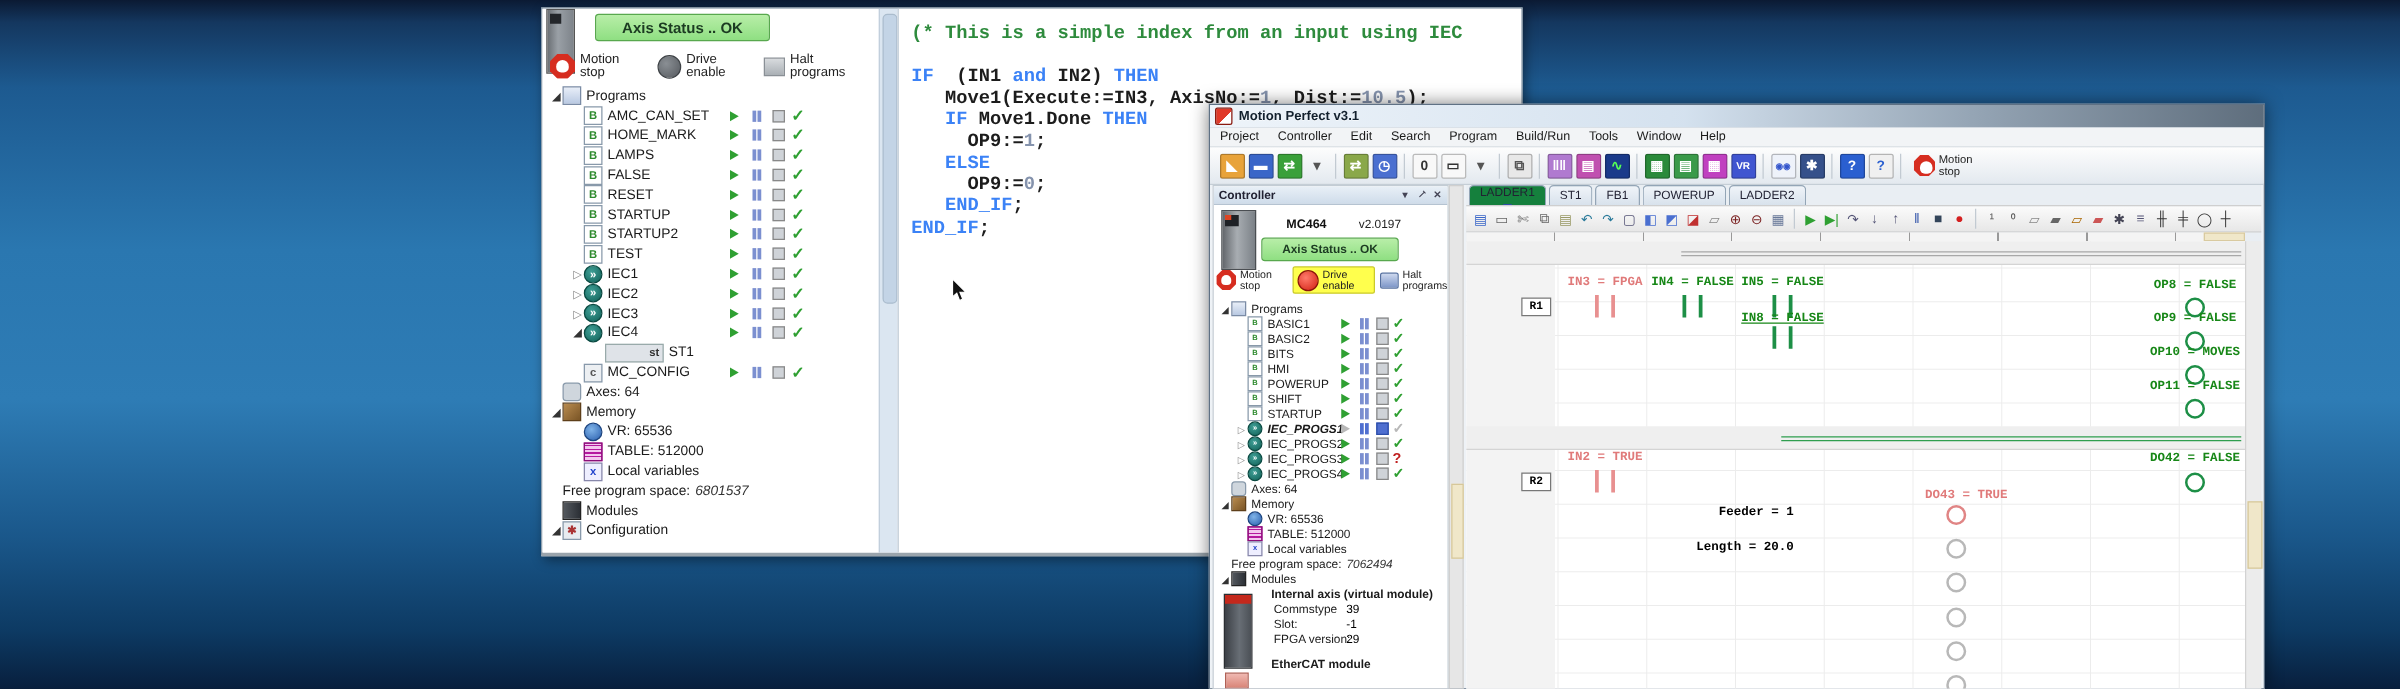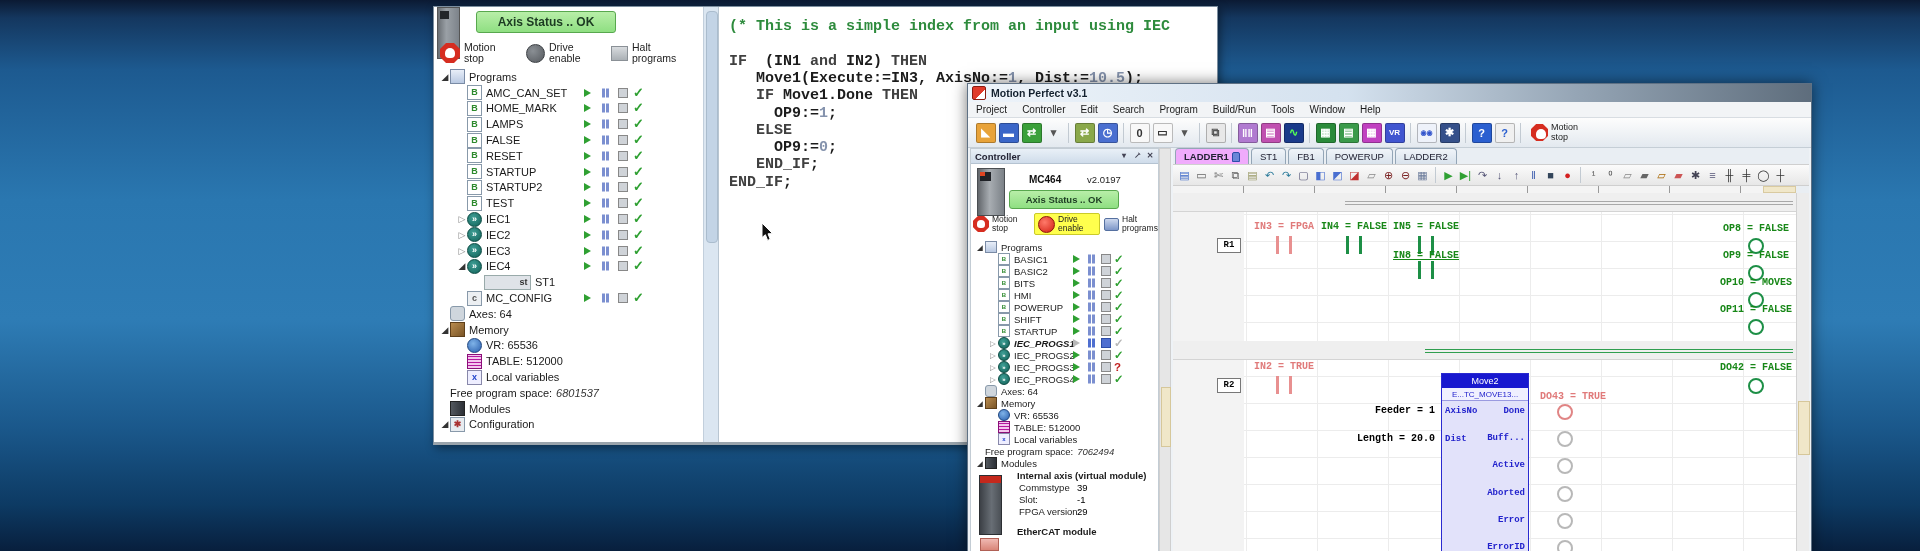--- a/index.html
+++ b/index.html
@@ -51,21 +51,21 @@
   .ic-gear{background:#eceff2;color:#555;}
   .ic-axes{background:#cfd6dd;color:#445;border-radius:3px;}
   .ic-mem{background:linear-gradient(135deg,#b98c50,#7a5526);border-color:#5e3f1a;}
   .ic-vr{border-radius:50%;background:radial-gradient(circle at 40% 35%,#7fb3e8,#2a5fae);border-color:#1c447f;color:#ffd2e8;}
   .ic-table{background:repeating-linear-gradient(0deg,#f3c7ee 0 2px,#b5189f 2px 3px),#b5189f;border-color:#8a0f78;}
   .ic-loc{background:#eef;color:#2244cc;border-color:#88a;}
   .ic-mod{background:linear-gradient(90deg,#53585e,#2c3036);border-color:#222;}
   .ic-cfg{background:#e8ecf0;color:#a33;}
   
   .codeline{position:absolute;left:10px;white-space:pre;font-family:"Liberation Mono","DejaVu Sans Mono",monospace;font-size:15px;font-weight:bold;}
-  .tok-c{color:#2e8b3d;} .tok-k{color:#404040;} .tok-n{color:#8593ad;} .tok-p{color:#1c1c1c;}
+  .tok-c{color:#2e8b3d;} .tok-k{color:#3b82f6;} .tok-n{color:#8593ad;} .tok-p{color:#1c1c1c;}
   #cursor{position:absolute;left:42px;top:216px;}
   
   #rw{position:absolute;left:967px;top:83px;width:843px;height:468px;
       border:1px solid #5f7184;box-shadow:0 0 14px rgba(0,0,0,.55);
       background:#eef2f6;}
   #rw-title{position:absolute;left:0;top:0;width:100%;height:18px;
       background:linear-gradient(90deg,rgba(238,244,250,.97) 0%,rgba(210,224,238,.92) 45%,rgba(120,140,160,.75) 72%,rgba(58,76,94,.8) 100%);
       border-bottom:1px solid #9fb0c0;display:flex;align-items:center;}
   #rw-title .appico{width:12px;height:12px;margin:0 5px 0 4px;background:linear-gradient(135deg,#e03a2a 60%,#fff 60%);border:1px solid #8a1a10;border-radius:2px;}
   #rw-title .t{font-size:10.5px;font-weight:bold;color:#12202e;text-shadow:0 1px 0 rgba(255,255,255,.5);}
@@ -98,21 +98,21 @@
   #mod-img{position:absolute;left:8px;top:326px;width:21px;height:58px;background:linear-gradient(90deg,#3c4046,#686e75 55%,#4b5056);border:1px solid #2b2e32;}
   #mod-img:before{content:"";position:absolute;left:0px;top:0px;width:100%;height:7px;background:#c4281c;}
   #eth-img{position:absolute;left:9px;top:389px;width:17px;height:11px;background:linear-gradient(#f0b9b2,#d98578);border:1px solid #b06055;}
   #dock-scroll{position:absolute;left:191px;top:64px;width:12px;height:404px;background:#e6e6e6;border:1px solid #cfcfcf;box-sizing:border-box;}
   #dock-scroll .thumb{position:absolute;left:1px;top:238px;width:8px;height:58px;background:#f0e7c9;border:1px solid #d6c79a;}
   
   #editor{position:absolute;left:205px;top:64px;width:636px;height:404px;background:#e9eef3;}
   #tabs{position:absolute;left:2px;top:0;height:16px;display:flex;gap:2px;}
   .tab{height:15px;padding:0 8px;border:1px solid #93a5b6;border-bottom:none;border-radius:4px 4px 0 0;
       background:linear-gradient(#f0f4f9,#d8e2ec);font-size:9.5px;color:#223;display:flex;align-items:center;gap:3px;}
-  .tab.active{background:#f0abfc;font-weight:bold;}
+  .tab.active{background:#15803d;font-weight:normal;flex-direction:column;}
   .tab .lock{width:6px;height:8px;background:#6a86d8;border:1px solid #2d4da8;border-radius:2px 2px 0 0;}
   #ltoolbar{position:absolute;left:0;top:16px;width:100%;height:22px;background:linear-gradient(#fbfbfb,#e7e7e7);
       border:1px solid #cfcfcf;border-left:none;border-right:none;display:flex;align-items:center;padding-left:3px;box-sizing:border-box;}
   .ltico{width:16px;height:16px;margin:0 .5px;display:flex;align-items:center;justify-content:center;font-size:11px;flex:none;}
   #ruler{position:absolute;left:0;top:38px;width:623px;height:7px;background:#f4f4f4;border-bottom:1px solid #c9c9c9;
       background-image:repeating-linear-gradient(90deg,transparent 0 70px,#999 70px 71px);}
   #ruler-beige{position:absolute;left:590px;top:38px;width:33px;height:7px;background:#f0e7c9;border:1px solid #d9caa0;box-sizing:border-box;}
   #ladder{position:absolute;left:0;top:45px;width:623px;height:359px;background:#fff;overflow:hidden;
       background-image:linear-gradient(90deg,#ececec 1px,transparent 1px),linear-gradient(#ececec 1px,transparent 1px);
       background-size:71px 100%,100% 27px;background-position:2px 0,0 21px;}
@@ -694,32 +694,20 @@
           <div class="coil" style="left: 575px; top: 99px; width: 12px; height: 12px;"></div>
           <div class="lab lmono lgreen" style="left: 523px; top: 84px; width: 120px; height: 11px;">OP10 = MOVES</div>
           <div class="coil" style="left: 575px; top: 126px; width: 12px; height: 12px;"></div>
           <div class="lab lmono lgreen" style="left: 523px; top: 111px; width: 120px; height: 11px;">OP11 = FALSE</div>
           <div class="rbox" style="left: 44px; top: 185px; width: 22px; height: 13px;">R2</div>
           <div class="ct" style="left: 103px; top: 183px; width: 16px; height: 18px;">
             <div class="bar" style="left: 0px; background: rgb(232, 144, 144);"></div>
             <div class="bar" style="left: 13px; background: rgb(232, 144, 144);"></div>
           </div>
           <div class="lab lmono lred" style="left: 61px; top: 168px; width: 100px; height: 12px;">IN2 = TRUE</div>
-          <div id="fblock" style="left: 268px; top: 180px; width: 88px; height: 179px;">
-            <div class="bh">Move2</div>
-            <div class="bs">E...TC_MOVE13...</div>
-            <div class="pinL lmono lblue" style="top: 32px;">AxisNo</div>
-            <div class="pinL lmono lblue" style="top: 60px;">Dist</div>
-            <div class="pinR lmono lblue" style="top: 32px;">Done</div>
-            <div class="pinR lmono lblue" style="top: 59.2px;">Buff...</div>
-            <div class="pinR lmono lblue" style="top: 86.4px;">Active</div>
-            <div class="pinR lmono lblue" style="top: 113.6px;">Aborted</div>
-            <div class="pinR lmono lblue" style="top: 140.8px;">Error</div>
-            <div class="pinR lmono lblue" style="top: 168px;">ErrorID</div>
-          </div>
           <div class="lab lmono" style="left: 150px; top: 212px; width: 112px; height: 12px; text-align: right;">Feeder = 1</div>
           <div class="lab lmono" style="left: 150px; top: 240px; width: 112px; height: 12px; text-align: right;">Length = 20.0</div>
           <div class="coil" style="left: 384px; top: 211px; width: 12px; height: 12px; border-color: rgb(224, 133, 133);"></div>
           <div class="lab lmono lred" style="left: 340px; top: 198px; width: 120px; height: 12px;">DO43 = TRUE</div>
           <div class="coil" style="left: 384px; top: 238.2px; width: 12px; height: 12px; border-color: rgb(184, 184, 184);"></div>
           <div class="coil" style="left: 384px; top: 265.4px; width: 12px; height: 12px; border-color: rgb(184, 184, 184);"></div>
           <div class="coil" style="left: 384px; top: 292.6px; width: 12px; height: 12px; border-color: rgb(184, 184, 184);"></div>
           <div class="coil" style="left: 384px; top: 319.8px; width: 12px; height: 12px; border-color: rgb(184, 184, 184);"></div>
           <div class="coil" style="left: 384px; top: 347px; width: 12px; height: 12px; border-color: rgb(184, 184, 184);"></div>
           <div class="coil" style="left: 575px; top: 185px; width: 12px; height: 12px;"></div>

